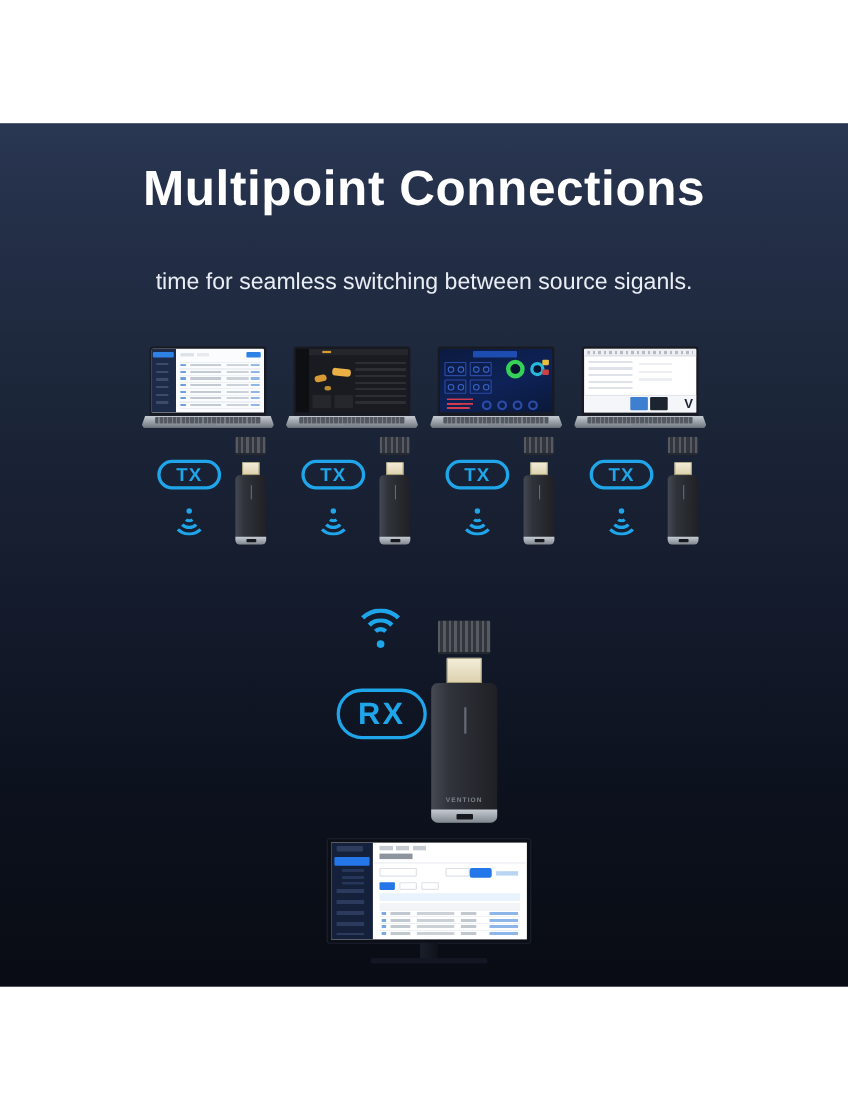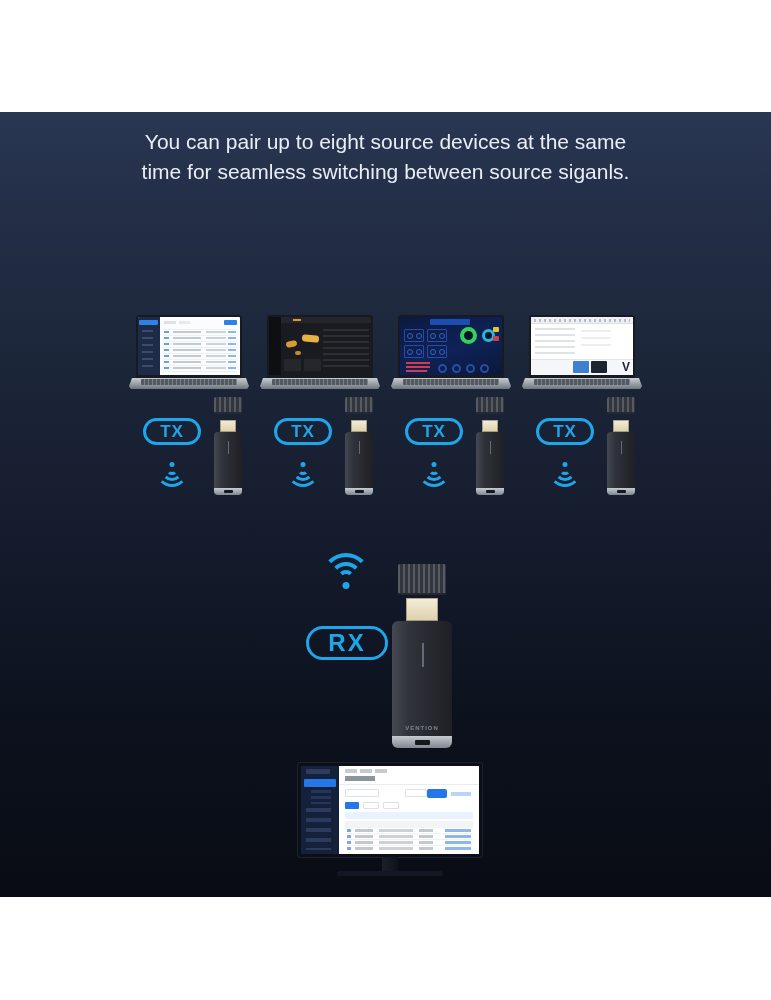--- a/index.html
+++ b/index.html
@@ -118,21 +118,21 @@
     position:absolute; top:285px; left:0; right:0;
     display:flex; justify-content:center; gap:25px;
   }
   .tx-group { width:106px; display:flex; justify-content:flex-end; gap:13px; }
   .txcol { display:flex; flex-direction:column; align-items:center; }
   .pill {
     border:3px solid var(--acc); border-radius:999px; color:var(--acc);
     display:flex; align-items:center; justify-content:center; font-weight:700;
   }
   .pill-sm { width:58px; height:27px; font-size:17px; letter-spacing:1px; margin-top:21px; }
-  .pill-lg { width:82px; height:34px; font-size:24px; letter-spacing:2px; }
+  .pill-lg { width:82px; height:46px; font-size:28px; letter-spacing:2px; }
 
   .wifi { position:relative; overflow:hidden; }
   .wifi i { position:absolute; left:50%; transform:translateX(-50%);
             border:3px solid transparent; border-top-color:var(--acc); border-radius:50%; }
   .wifi b { position:absolute; left:50%; transform:translateX(-50%); background:var(--acc); border-radius:50%; }
   .wifi-sm { width:36px; height:30px; margin-top:12px; }
   .wifi-sm .a1 { width:32px; height:32px; top:0; }
   .wifi-sm .a2 { width:21px; height:21px; top:6px; }
   .wifi-sm .a3 { width:11px; height:11px; top:12px; }
   .wifi-sm b   { width:5px;  height:5px;  top:20px; }
@@ -228,21 +228,22 @@
       background:repeating-linear-gradient(180deg,#8fb6e8 0 3px,transparent 3px 6px); }
   .m-neck { width:16px; height:15px; margin:0 auto; background:linear-gradient(90deg,#1a1f2b,#0f121a); }
   .m-base { width:106px; height:5px; margin:-1px auto 0; background:#131723; border-radius:2px; }
 </style>
 </head>
 <body>
 
 <div class="canvas">
   <div class="panel">
 
-    <p class="sub"><span>You can pair up to eight source devices at the same</span><br><span>time for seamless switching between source siganls.</span></p>
+    <h1 class="title">Multipoint Connections</h1>
+    <p class="sub"><br><span>time for seamless switching between source siganls.</span></p>
 
     <div class="laptops-row">
       <div class="laptop">
         <div class="lscreen s1">
           <i class="s1-side"></i>
           <i class="s1-active"></i>
           <i class="s1-items"></i>
           <i class="s1-top"></i>
           <i class="s1-chip"></i>
           <i class="s1-rows"></i>

